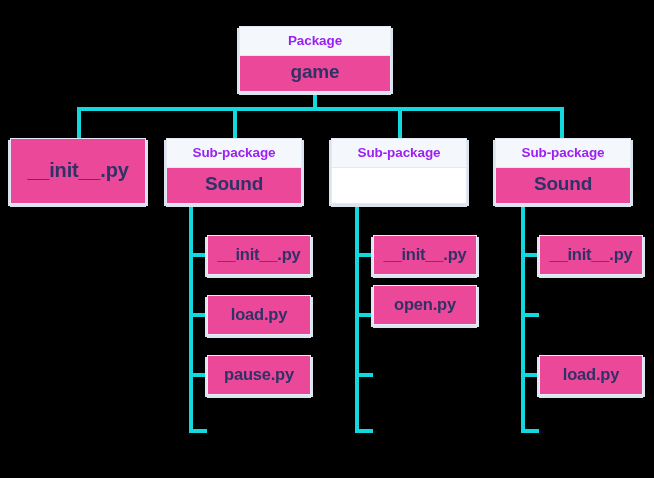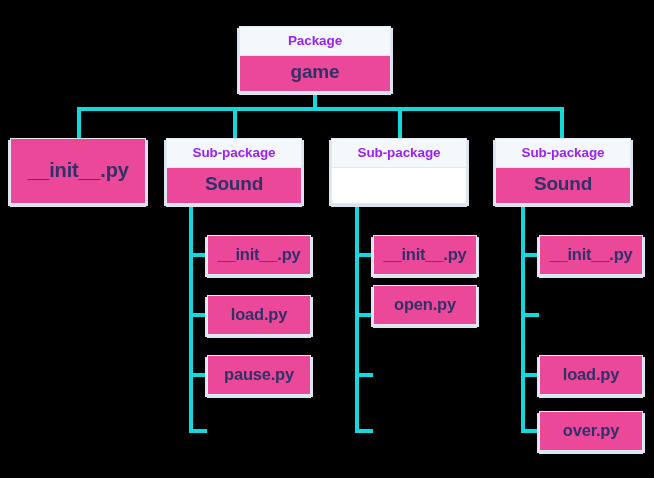--- a/index.html
+++ b/index.html
@@ -151,17 +151,14 @@
   <div class="node leaf" style="left:373px; top:285px; width:104px; height:40px;">
     <div class="body">open.py</div>
   </div>
 
   <div class="node leaf" style="left:539px; top:235px; width:104px; height:40px;">
     <div class="body">__init__.py</div>
   </div>
   <div class="node leaf" style="left:539px; top:355px; width:104px; height:40px;">
     <div class="body">load.py</div>
   </div>
-  <div class="node leaf" style="left:539px; top:411px; width:104px; height:40px;">
-    <div class="body">over.py</div>
-  </div>
 
 </div>
 
 </body></html>

